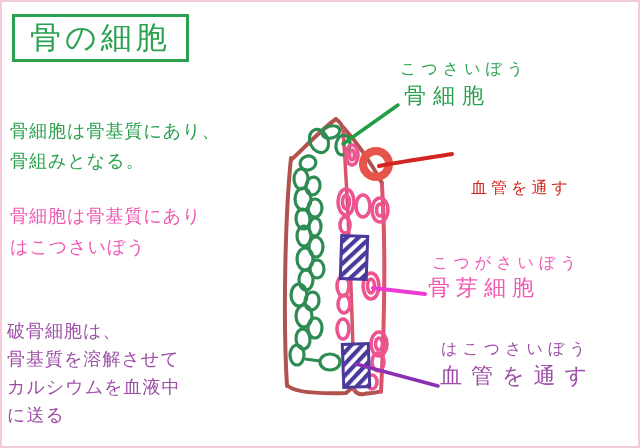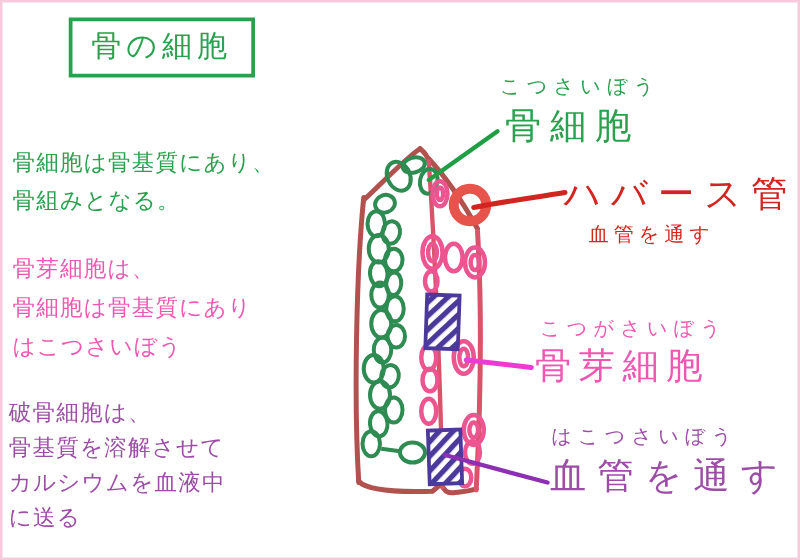--- a/index.html
+++ b/index.html
@@ -11,29 +11,29 @@
     border:2px solid #f7cadb;
     overflow:hidden;
     font-family:"DejaVu Sans",sans-serif;
   }
   .diagram{position:absolute;left:0;top:0;}
   .title-box{
     position:absolute;left:10px;top:12px;
     box-sizing:border-box;height:48px;
     border:3px solid #2aa14e;
     padding:0 15px;line-height:41px;
-    font-size:24px;letter-spacing:4px;
-    color:#2aa14e;white-space:nowrap;margin-left:43px;
+    font-size:31px;letter-spacing:4px;
+    color:#2aa14e;white-space:nowrap;
   }
   .para{position:absolute;font-size:18px;letter-spacing:1px;white-space:nowrap;}
   .para-green{line-height:30px;color:#2aa14e;}
   .para-pink{line-height:31px;color:#ee58b2;}
   .para-purple{line-height:28px;color:#9c4ea6;}
   .furigana{position:absolute;font-size:16px;letter-spacing:5px;white-space:nowrap;}
-  .biglabel{position:absolute;font-size:29px;letter-spacing:7px;white-space:nowrap;}
+  .biglabel{position:absolute;font-size:22px;letter-spacing:7px;white-space:nowrap;}
   .sublabel{position:absolute;font-size:16px;letter-spacing:4px;white-space:nowrap;}
   .c-green{color:#2aa14e;}
   .c-pink{color:#ee58b2;}
   .c-purple{color:#9c4ea6;}
   .c-red{color:#d2251f;}
 </style>
 </head>
 <body>
 
 <div class="stage">
@@ -118,36 +118,34 @@
   <div class="title-box">
     <span>骨の細胞</span>
   </div>
 
   <div class="para para-green" style="left:8px;top:114px;">
     <div>骨細胞は骨基質にあり、</div>
     <div>骨組みとなる。</div>
   </div>
 
   <div class="para para-pink" style="left:8px;top:198px;">
-    <div>骨芽細胞は、</div>
     <div>骨細胞は骨基質にあり</div>
     <div>はこつさいぼう</div>
   </div>
 
   <div class="para para-purple" style="left:5px;top:315px;">
     <div>破骨細胞は、</div>
     <div>骨基質を溶解させて</div>
     <div>カルシウムを血液中</div>
     <div>に送る</div>
   </div>
 
   <div class="furigana c-green" style="left:398px;top:57px;">こつさいぼう</div>
   <div class="biglabel c-green" style="left:402px;top:79px;">骨細胞</div>
 
-  <div class="biglabel c-red" style="left:449px;top:134px;letter-spacing:8px;">ハバース管</div>
   <div class="sublabel c-red" style="left:469px;top:176px;">血管を通す</div>
 
   <div class="furigana c-pink" style="left:430px;top:251px;">こつがさいぼう</div>
   <div class="biglabel c-pink" style="left:426px;top:271px;letter-spacing:6px;">骨芽細胞</div>
 
   <div class="furigana c-purple" style="left:439px;top:337px;">はこつさいぼう</div>
   <div class="biglabel c-purple" style="left:438px;top:359px;letter-spacing:9px;">血管を通す</div>
 
 </div>
 

